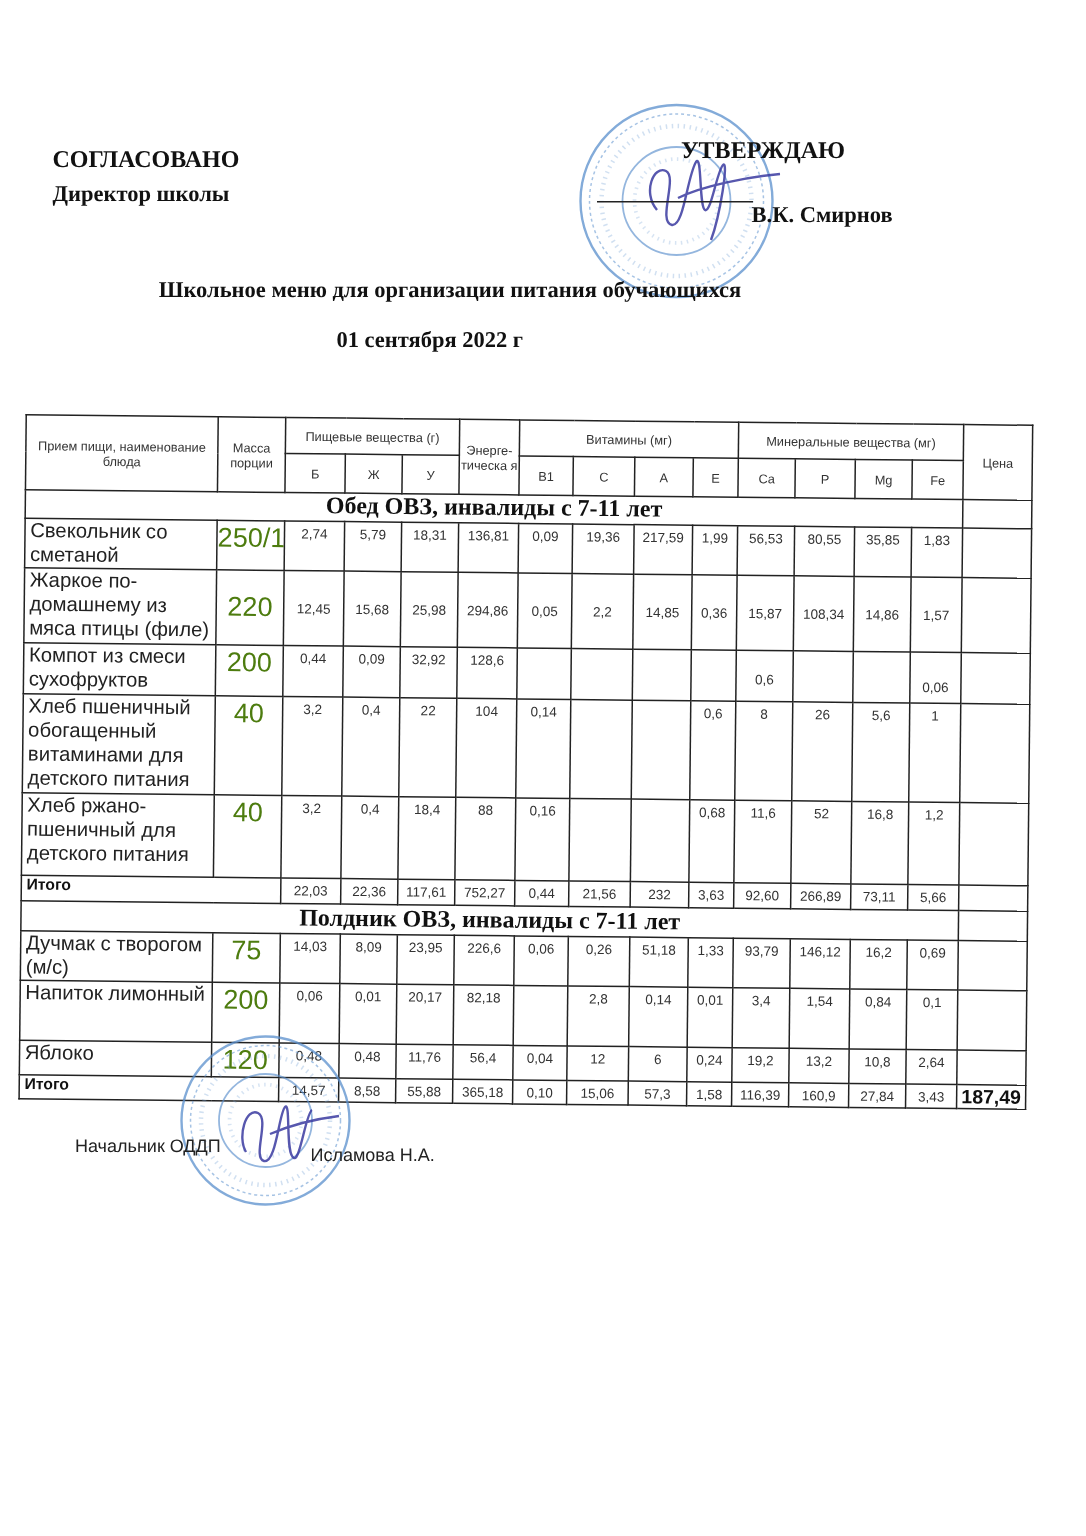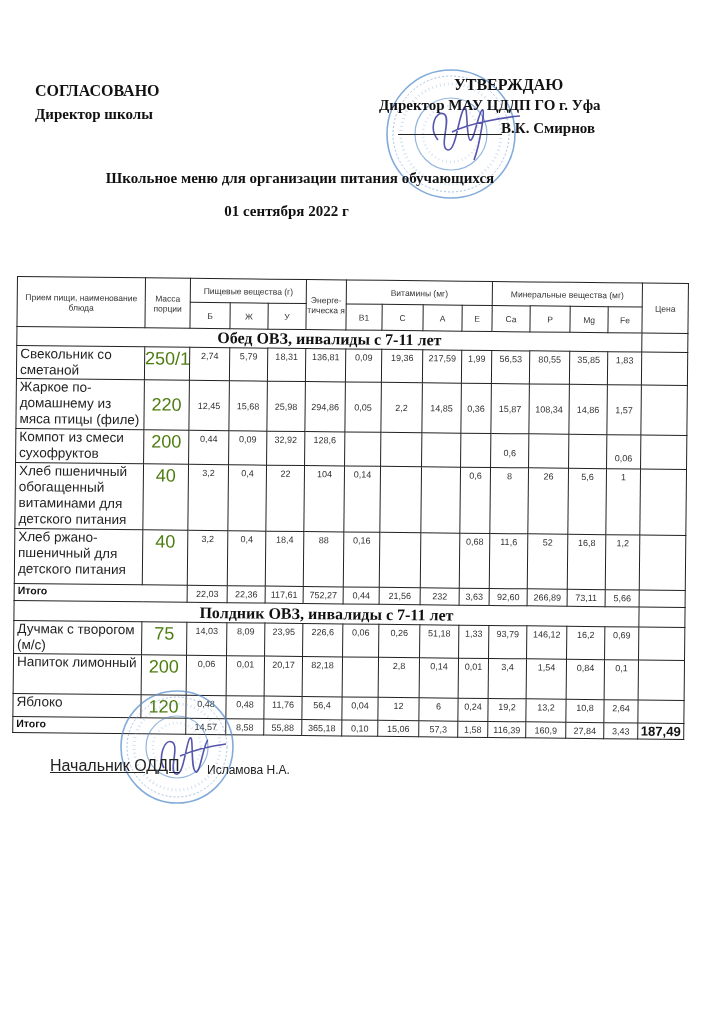--- a/index.html
+++ b/index.html
@@ -1,17 +1,17 @@
 <!DOCTYPE html>
 <html><head>
 <meta charset="utf-8">
 <style>
   html,body{margin:0;padding:0;background:#fff;}
   #page{position:relative;width:724px;height:1024px;background:#fff;overflow:hidden;color:#111;}
-  .serif{font-family:"Liberation Serif","DejaVu Serif",serif;font-weight:bold;}
+  .serif{font-family:"Liberation Serif","DejaVu Serif",serif;font-weight:bold;margin-top:16px;}
   .sans{font-family:"Liberation Sans","DejaVu Sans",sans-serif;}
   .abs{position:absolute;white-space:nowrap;}
   .h-big{font-size:16px;}
   .h-mid{font-size:15px;}
   #sign-line{position:absolute;left:398px;top:134px;width:104px;border-top:1px solid #222;}
   
   #menu{position:absolute;left:17px;top:276px;width:671px;border-collapse:collapse;table-layout:fixed;
         font-family:"Liberation Sans","DejaVu Sans",sans-serif;transform:rotate(0.6deg);transform-origin:0 0;}
   #menu td,#menu th{border:1px solid #222;padding:0;overflow:hidden;}
   #menu th{font-weight:normal;font-size:8.5px;color:#333;text-align:center;vertical-align:middle;line-height:10px;}
@@ -37,21 +37,20 @@
     <circle cx="68" cy="68" r="28" fill="none" stroke="#7aa6d8" stroke-width="2.5" opacity="0.3" stroke-dasharray="1 3"></circle>
   </svg>
   <svg class="stamp" style="left:408px;top:88px;" width="120" height="80" viewBox="0 0 120 80">
     <path d="M30 52 C20 40 28 22 36 26 C44 30 30 60 40 62 C48 63 50 30 56 20 C60 14 58 50 62 52 C66 54 70 26 74 22 C78 18 72 56 66 72 M44 44 C60 36 90 30 112 28" fill="none" stroke="#3a3aa0" stroke-width="1.6" opacity="0.85"></path>
   </svg>
 
   <div class="abs serif h-big" style="left:35px;top:82px;">СОГЛАСОВАНО</div>
   <div class="abs serif h-mid" style="left:35px;top:106px;">Директор школы</div>
 
   <div class="abs serif h-big" style="left:454px;top:76px;">УТВЕРЖДАЮ</div>
-  <div class="abs serif h-mid" style="left:379px;top:97px;">Директор МАУ ЦДДП ГО г. Уфа</div>
   <div id="sign-line"></div>
   <div class="abs serif h-mid" style="left:501px;top:120px;">В.К. Смирнов</div>
 
   <div class="abs serif h-mid" style="left:0;width:600px;text-align:center;top:170px;">Школьное меню для организации питания обучающихся</div>
   <div class="abs serif h-mid" style="left:0;width:573px;text-align:center;top:203px;">01 сентября 2022 г</div>
 
   <table id="menu">
     <colgroup>
       <col style="width:128px">
         <col style="width:45px">
@@ -277,15 +276,15 @@
     <circle cx="59" cy="59" r="56" fill="none" stroke="#5a8fcc" stroke-width="1.6" opacity="0.75"></circle>
     <circle cx="59" cy="59" r="50" fill="none" stroke="#6b9bd2" stroke-width="1" opacity="0.6" stroke-dasharray="2 2"></circle>
     <circle cx="59" cy="59" r="43" fill="none" stroke="#7aa6d8" stroke-width="3" opacity="0.35" stroke-dasharray="1 3"></circle>
     <circle cx="59" cy="59" r="31" fill="none" stroke="#5a8fcc" stroke-width="1.2" opacity="0.65"></circle>
     <circle cx="59" cy="59" r="24" fill="none" stroke="#7aa6d8" stroke-width="2.5" opacity="0.3" stroke-dasharray="1 3"></circle>
   </svg>
   <svg class="stamp" style="left:150px;top:728px;" width="80" height="60" viewBox="0 0 80 60">
     <path d="M14 40 C8 30 14 10 22 14 C30 18 18 44 26 46 C34 48 36 14 40 10 C44 6 40 42 46 44 C50 46 54 14 58 12 M30 28 C44 22 60 18 76 16" fill="none" stroke="#3a3aa0" stroke-width="1.6" opacity="0.85"></path>
   </svg>
 
-  <div class="abs sans" style="left:50px;top:757px;font-size:16px;color:#222;text-decoration:underline;">Начальник ОДДП</div>
+  <div class="abs sans" style="left:50px;top:757px;font-size:12px;color:#222;">Начальник ОДДП</div>
   <div class="abs sans" style="left:207px;top:763px;font-size:12px;color:#222;">Исламова Н.А.</div>
 </div>
 
 </body></html>

